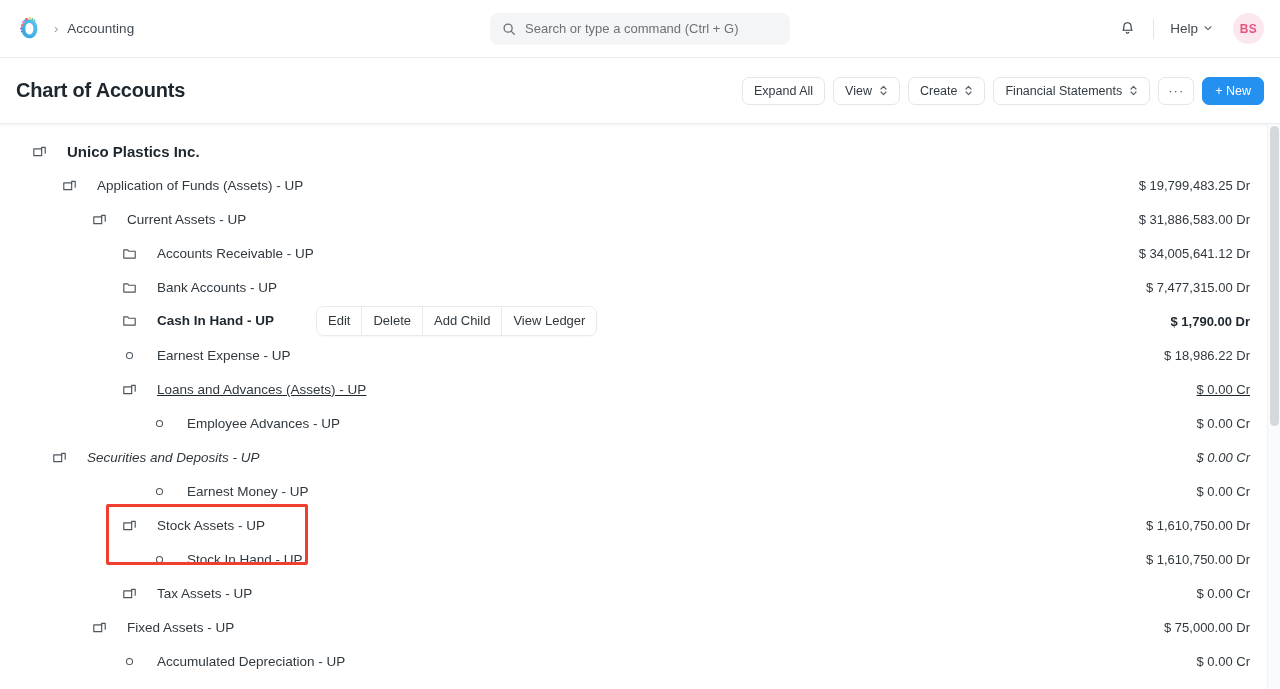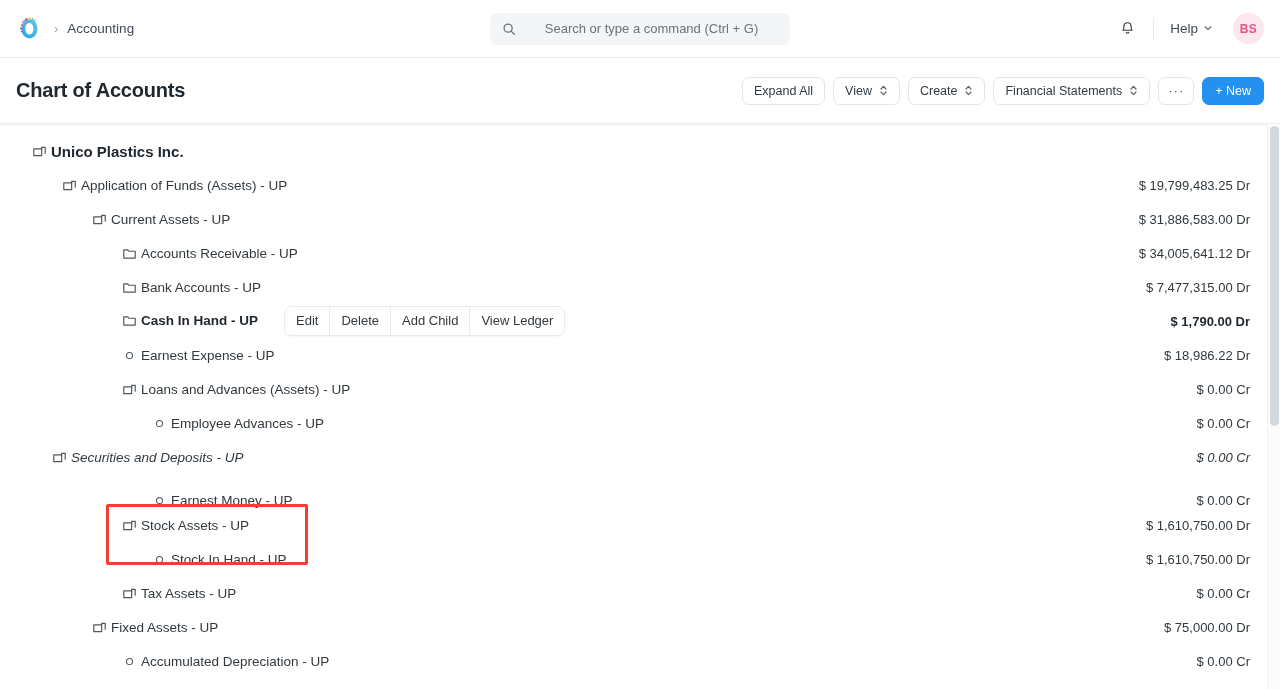--- a/index.html
+++ b/index.html
@@ -61,21 +61,20 @@
   .search-box .si { flex: 0 0 auto; display:flex; }
   .search-input {
     border: none;
     background: transparent;
     outline: none;
     font-family: "Liberation Sans", sans-serif;
     font-size: 13px;
     color: #404a53;
     width: 100%;
     padding: 0;
-    text-align: center;
   }
   .search-input::placeholder { color: #6b7278; }
   .nav-right {
     margin-left: auto;
     display: flex;
     align-items: center;
     gap: 0;
   }
   .icon-btn {
     width: 32px; height: 32px;
@@ -175,21 +174,21 @@
     position: relative;
     display: flex;
     align-items: center;
     height: 34px;
     padding-right: 30px;
     cursor: pointer;
   }
   .node-left {
     display: flex;
     align-items: center;
-    gap: 4px;
+    gap: 20px;
     min-width: 0;
   }
   .node-icon {
     width: 15px; height: 15px;
     flex: 0 0 auto;
     display: flex; align-items: center; justify-content: center;
   }
   .row-label {
     font-size: 13.5px;
     color: #31393f;
@@ -444,21 +443,21 @@
         <div class="node-left">
           <span class="node-icon">
             <svg width="9" height="9" viewBox="0 0 10 10" fill="none" stroke="#4e575f" stroke-width="1.15">
               <circle cx="5" cy="5" r="3.4"></circle>
             </svg>
           </span>
           <span class="row-label">Earnest Expense - UP</span>
         </div>
         <span class="row-amount">$ 18,986.22 Dr</span>
       </div>
-      <div class="tree-row" style="padding-left: 122px;">
+      <div class="tree-row" style="padding-left: 122px; text-decoration: underline;">
         <div class="node-left">
           <span class="node-icon">
             <svg width="15" height="15" viewBox="0 0 16 16" fill="none" stroke="#4e575f" stroke-width="1.25" stroke-linejoin="round" stroke-linecap="round">
               <path d="M1.9 5.2h8.4v7.2H1.9z"></path>
               <path d="M10.3 5.2V3.6h3.8v6.2"></path>
             </svg>
           </span>
           <span class="row-label">Loans and Advances (Assets) - UP</span>
         </div>
         <span class="row-amount">$ 0.00 Cr</span>
@@ -479,21 +478,21 @@
           <span class="node-icon">
             <svg width="15" height="15" viewBox="0 0 16 16" fill="none" stroke="#4e575f" stroke-width="1.25" stroke-linejoin="round" stroke-linecap="round">
               <path d="M1.9 5.2h8.4v7.2H1.9z"></path>
               <path d="M10.3 5.2V3.6h3.8v6.2"></path>
             </svg>
           </span>
           <span class="row-label">Securities and Deposits - UP</span>
         </div>
         <span class="row-amount">$ 0.00 Cr</span>
       </div>
-      <div class="tree-row" style="padding-left: 152px; align-items: flex-end;">
+      <div class="tree-row" style="padding-left: 152px;">
         <div class="node-left">
           <span class="node-icon">
             <svg width="9" height="9" viewBox="0 0 10 10" fill="none" stroke="#4e575f" stroke-width="1.15">
               <circle cx="5" cy="5" r="3.4"></circle>
             </svg>
           </span>
           <span class="row-label">Earnest Money - UP</span>
         </div>
         <span class="row-amount">$ 0.00 Cr</span>
       </div>

